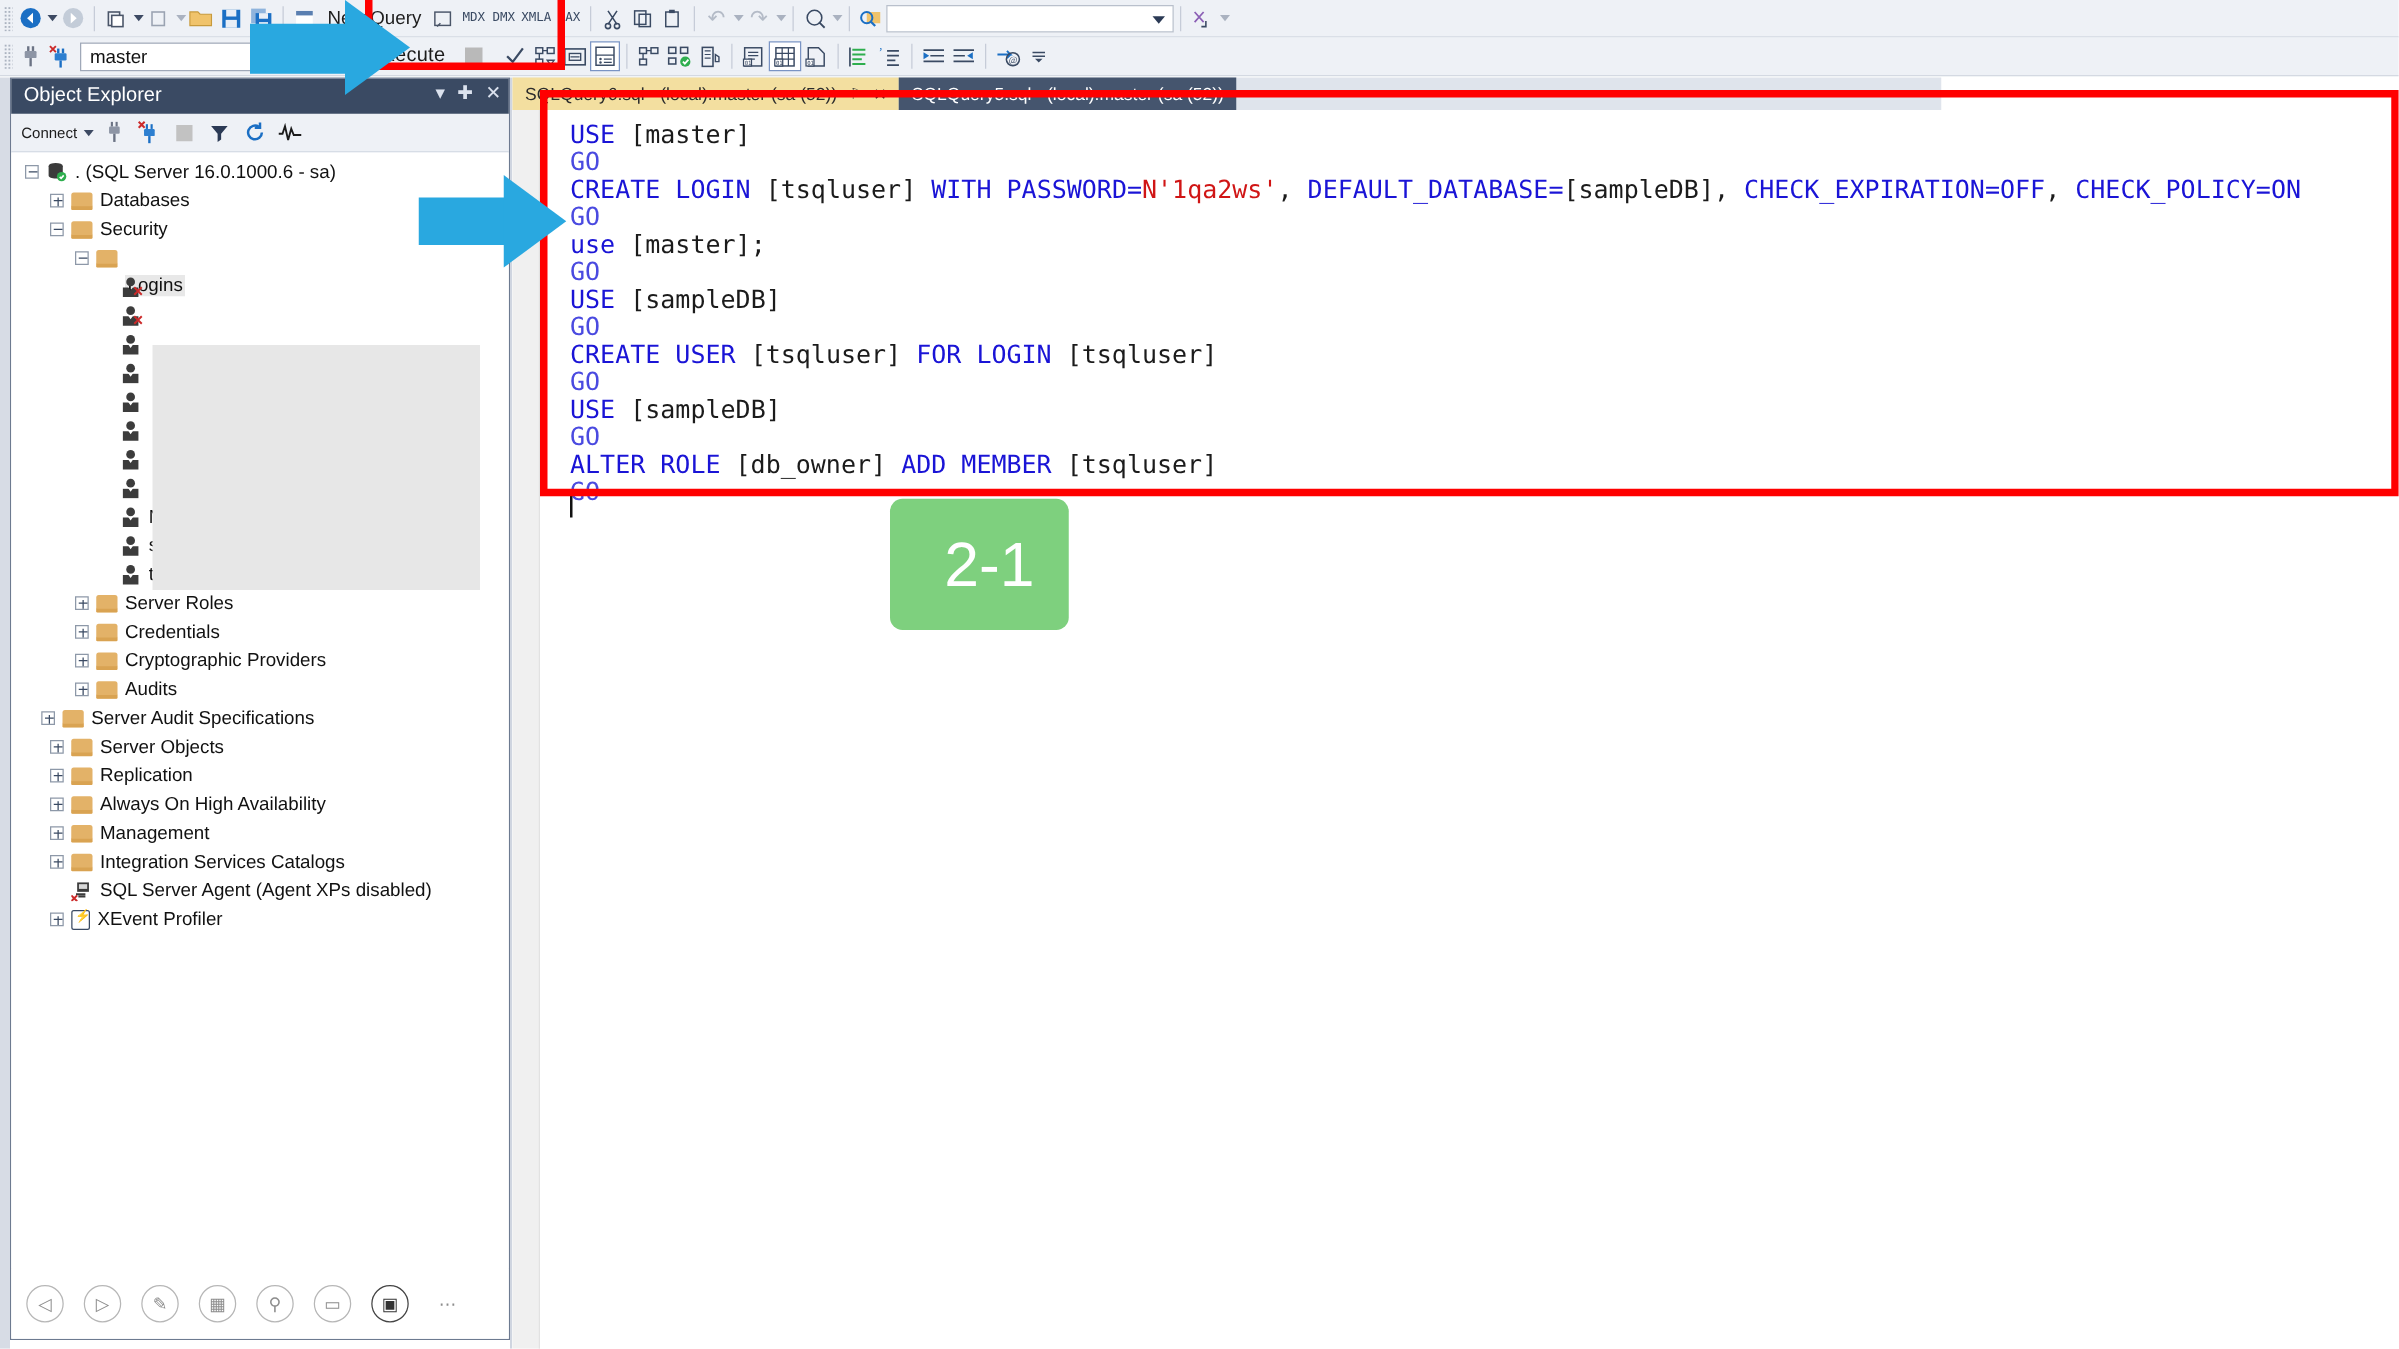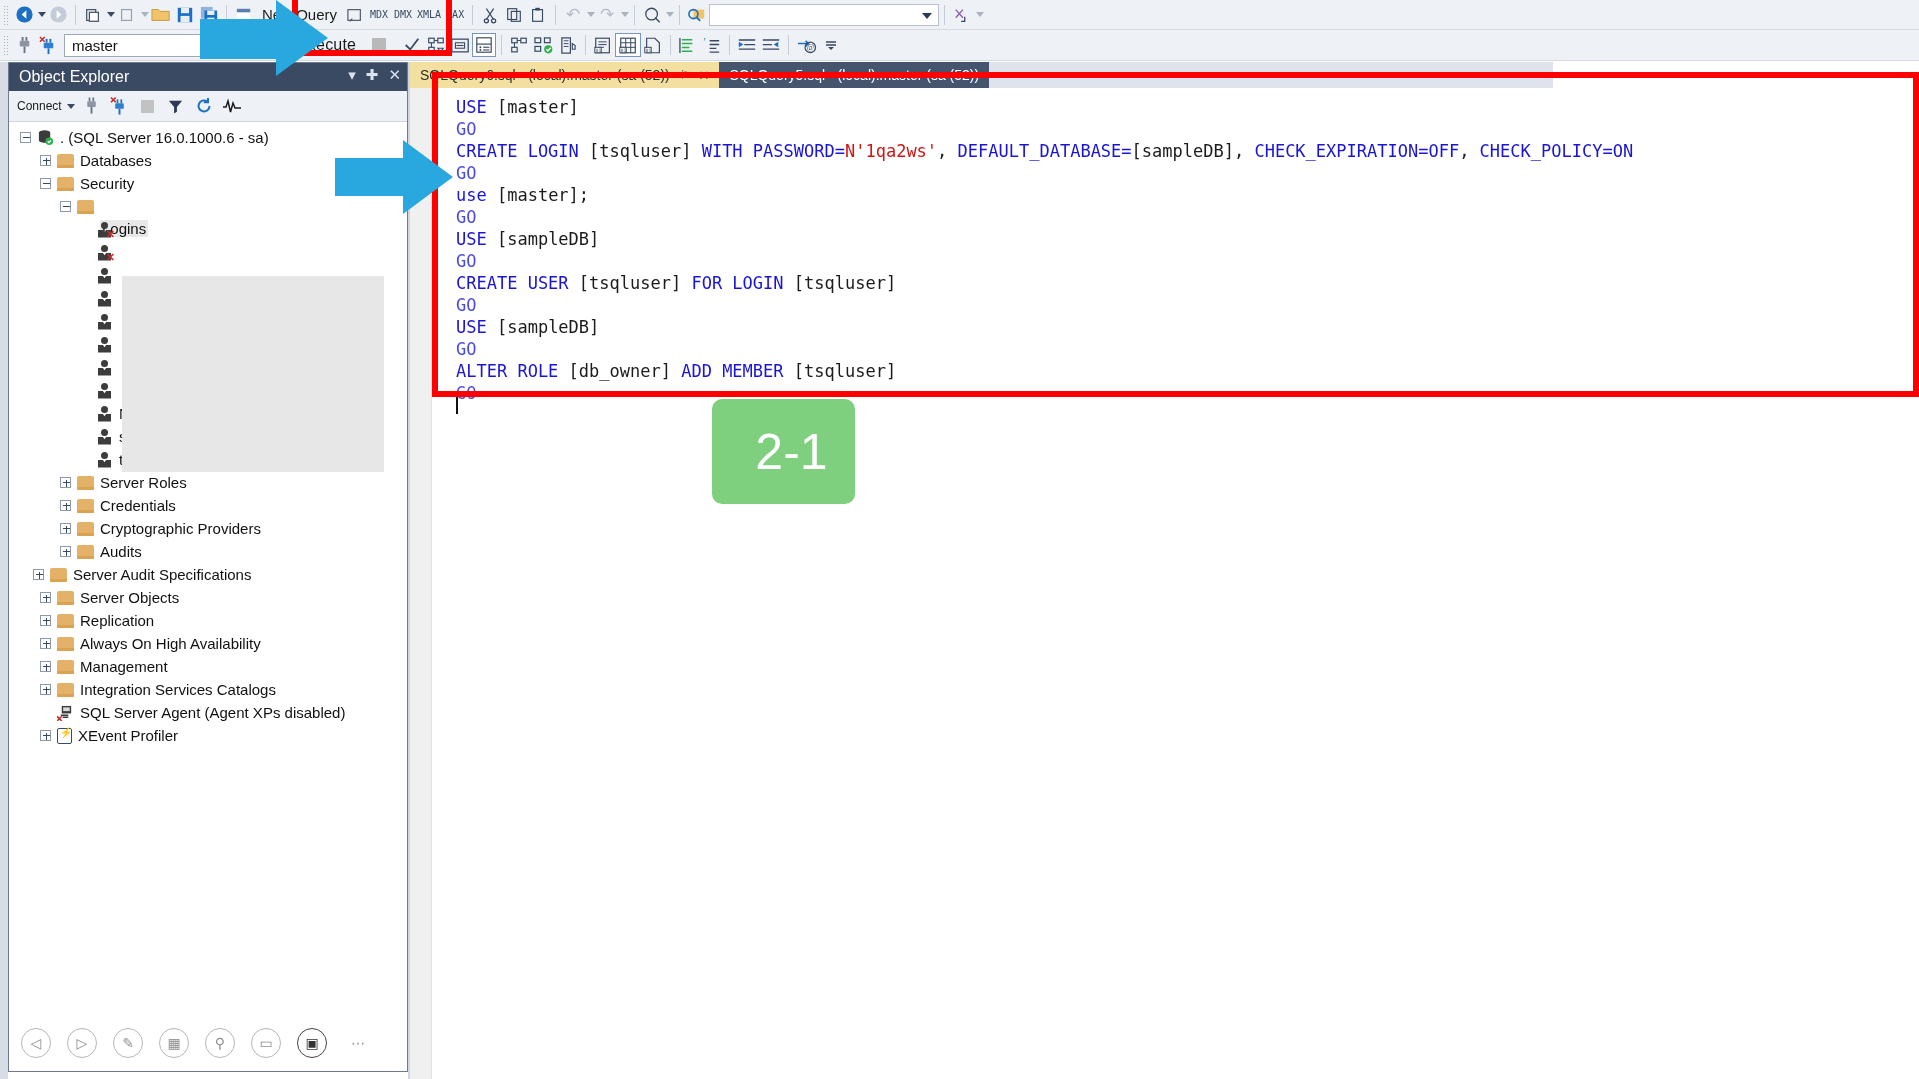--- a/index.html
+++ b/index.html
@@ -109,21 +109,21 @@
   #tabstrip { height:26px; display:flex; align-items:flex-end; background:#dfe4ec; }
   .tab { height:26px; display:flex; align-items:center; padding:0 10px; font-size:14px; position:relative; }
   .tab.active { background:#f3dfa0; color:#2c2c2c; }
   .tab.inactive { background:#45556e; color:#ffffff; }
   .tab .pin { margin-left:10px; font-size:12px; opacity:.8; }
   .tab .x { margin-left:8px; font-size:13px; }
 
   #code { position:absolute; left:0; right:0; top:26px; bottom:0; background:#ffffff; }
   #gutter { position:absolute; left:0; top:0; width:22px; bottom:0; background:#f0f0f0; border-right:1px solid #e2e2e2;}
   .code-lines { position:absolute; left:46px; top:8px; right:0;
-     font-family: "DejaVu Sans Mono", monospace; font-size:17px; line-height:22px; white-space:pre; }
+     font-family: "DejaVu Sans Mono", monospace; font-size:20px; line-height:22px; white-space:pre; }
   .kw { color:#1a14d6; }
   .plain { color:#1b1b1b; }
   .str { color:#d01515; }      
   .go { color:#4a4ae0; }
   .caret { position:absolute; left:46px; top:306px; width:2px; height:20px; background:#111; }
 
   
   .red-rect { position:absolute; border:6px solid #ff0000; z-index:40; pointer-events:none; }
   #red-execute { left:292px; top:-6px; width:160px; height:62px; }
   #red-code { left:432px; top:72px; width:1487px; height:325px; }

